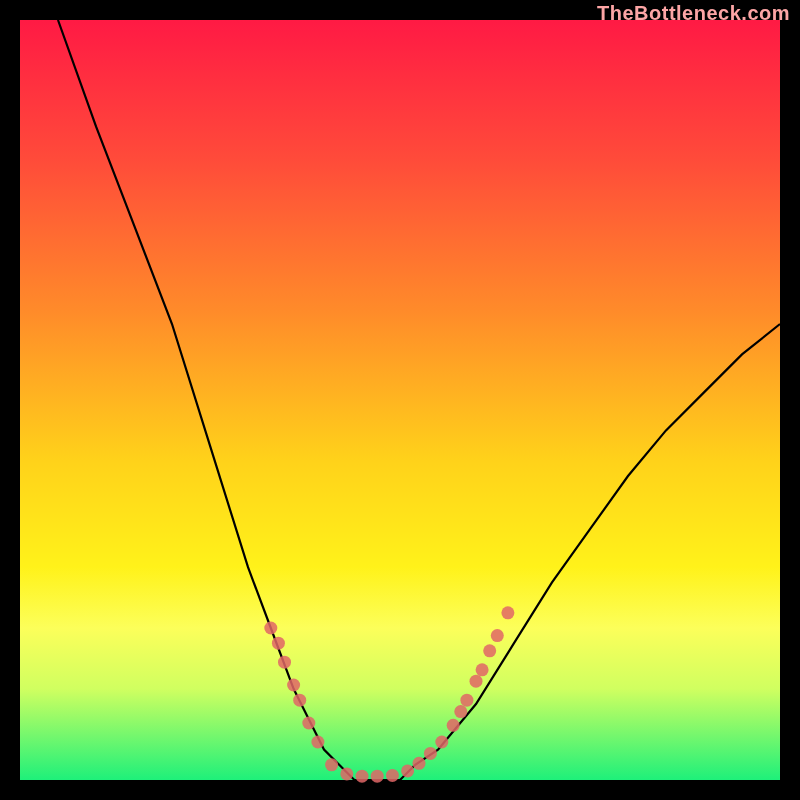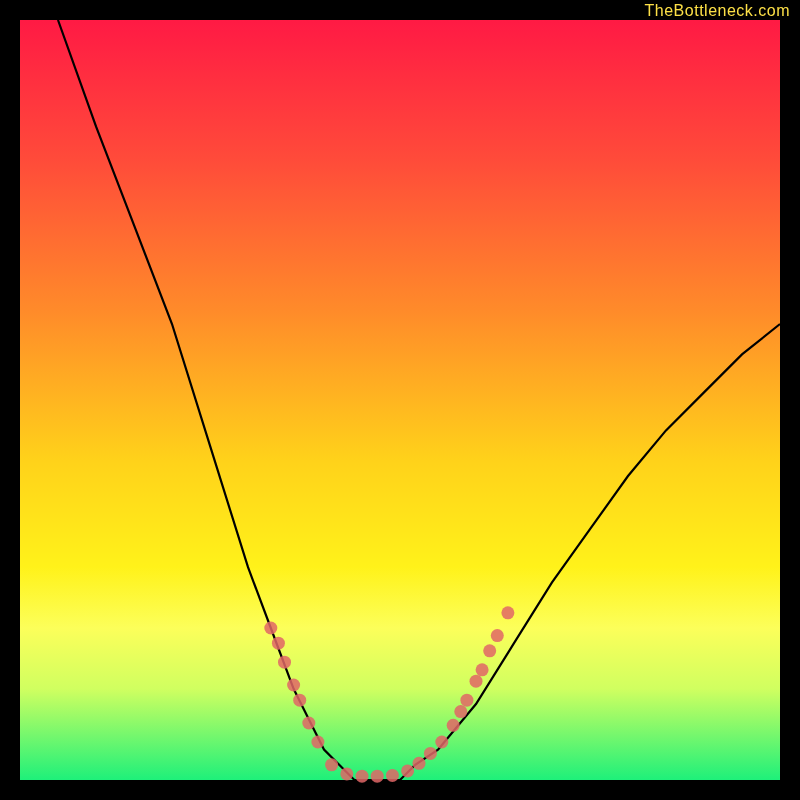--- a/index.html
+++ b/index.html
@@ -33,23 +33,23 @@
       #ffd21a 58%,
       #fff21a 72%,
       #fcff5a 80%,
       #d0ff60 88%,
       #1ef07a 100%);
   }
   .watermark {
     position: absolute;
     top: 2px;
     right: 10px;
-    color: #fde047;
-    font-size: 16px;
-    font-weight: 400;
+    color: #fca5a5;
+    font-size: 20px;
+    font-weight: 700;
     letter-spacing: 0.5px;
     user-select: none;
   }
   svg.curve {
     position: absolute;
     left: 0;
     top: 0;
     width: 760px;
     height: 760px;
     overflow: visible;

